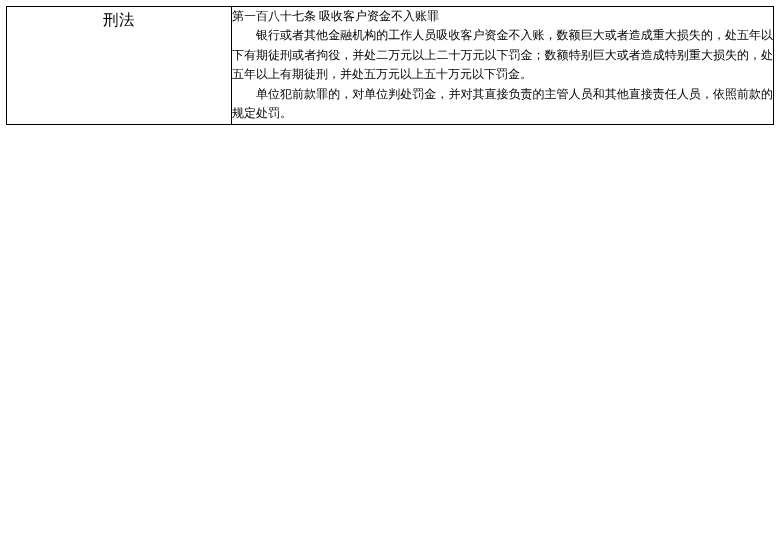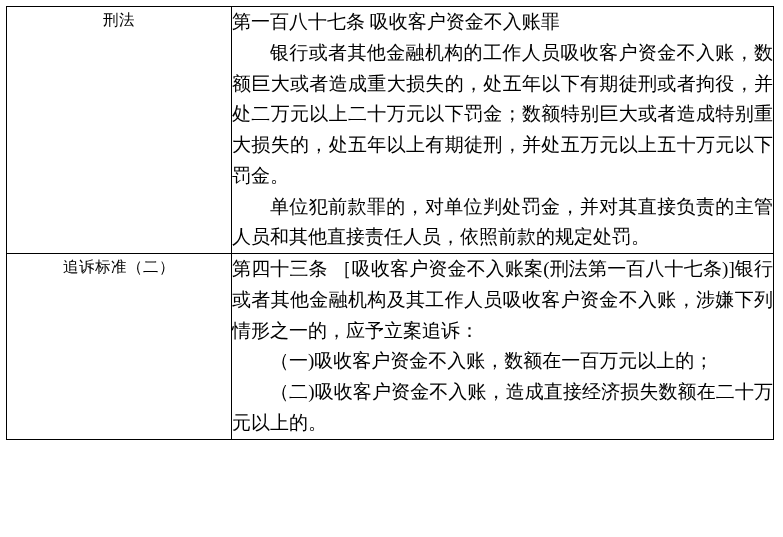--- a/index.html
+++ b/index.html
@@ -33,21 +33,21 @@
   td.label-cell {
     width: 224px;
     text-align: center;
     vertical-align: middle;
     font-size: 15.5px;
     line-height: 1.62;
     padding: 6px 10px;
     letter-spacing: 0.5px;
   }
   td.body-cell {
-    font-size: 19px;
+    font-size: 12px;
     line-height: 1.62;
     padding: 7px 9px 7px 9px;
     text-align: justify;
     text-justify: inter-ideograph;
   }
   .para {
     margin: 0;
     text-indent: 0;
   }
   .para.indent {
@@ -66,25 +66,15 @@
       <tr>
         <td class="label-cell">
           <span class="label-line">刑法</span>
         </td>
         <td class="body-cell">
           <p class="para">第一百八十七条 吸收客户资金不入账罪</p>
           <p class="para indent">银行或者其他金融机构的工作人员吸收客户资金不入账，数额巨大或者造成重大损失的，处五年以下有期徒刑或者拘役，并处二万元以上二十万元以下罚金；数额特别巨大或者造成特别重大损失的，处五年以上有期徒刑，并处五万元以上五十万元以下罚金。</p>
           <p class="para indent">单位犯前款罪的，对单位判处罚金，并对其直接负责的主管人员和其他直接责任人员，依照前款的规定处罚。</p>
         </td>
       </tr>
-      <tr>
-        <td class="label-cell">
-          <span class="label-line">追诉标准（二）</span>
-        </td>
-        <td class="body-cell">
-          <p class="para">第四十三条 ［吸收客户资金不入账案(刑法第一百八十七条)]银行或者其他金融机构及其工作人员吸收客户资金不入账，涉嫌下列情形之一的，应予立案追诉：</p>
-          <p class="para indent">（一)吸收客户资金不入账，数额在一百万元以上的；</p>
-          <p class="para indent">（二)吸收客户资金不入账，造成直接经济损失数额在二十万元以上的。</p>
-        </td>
-      </tr>
     </tbody>
   </table>
 </div>
 
 </body></html>

